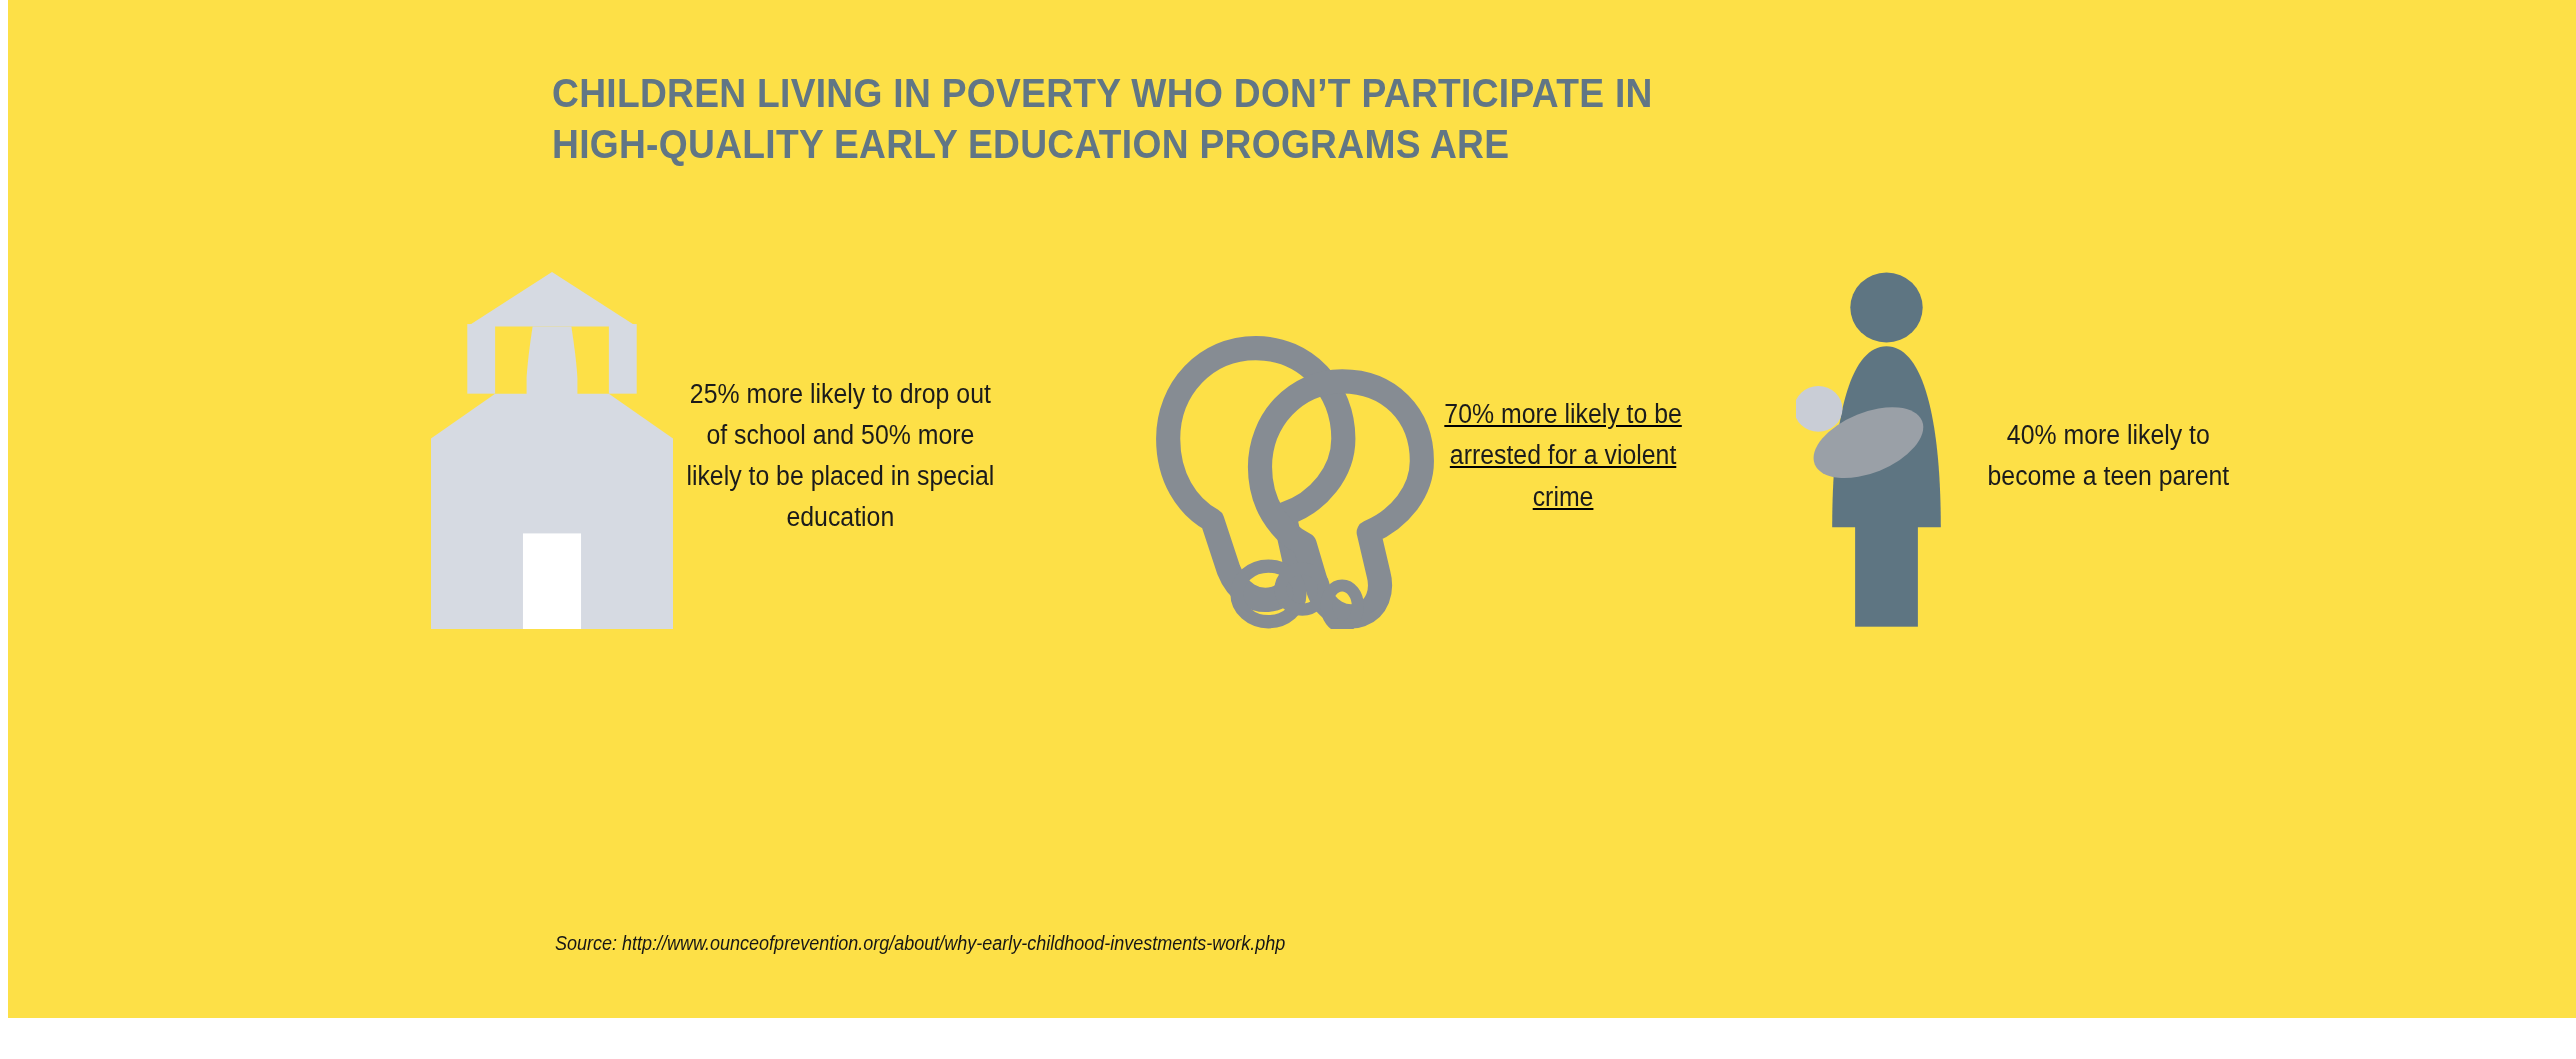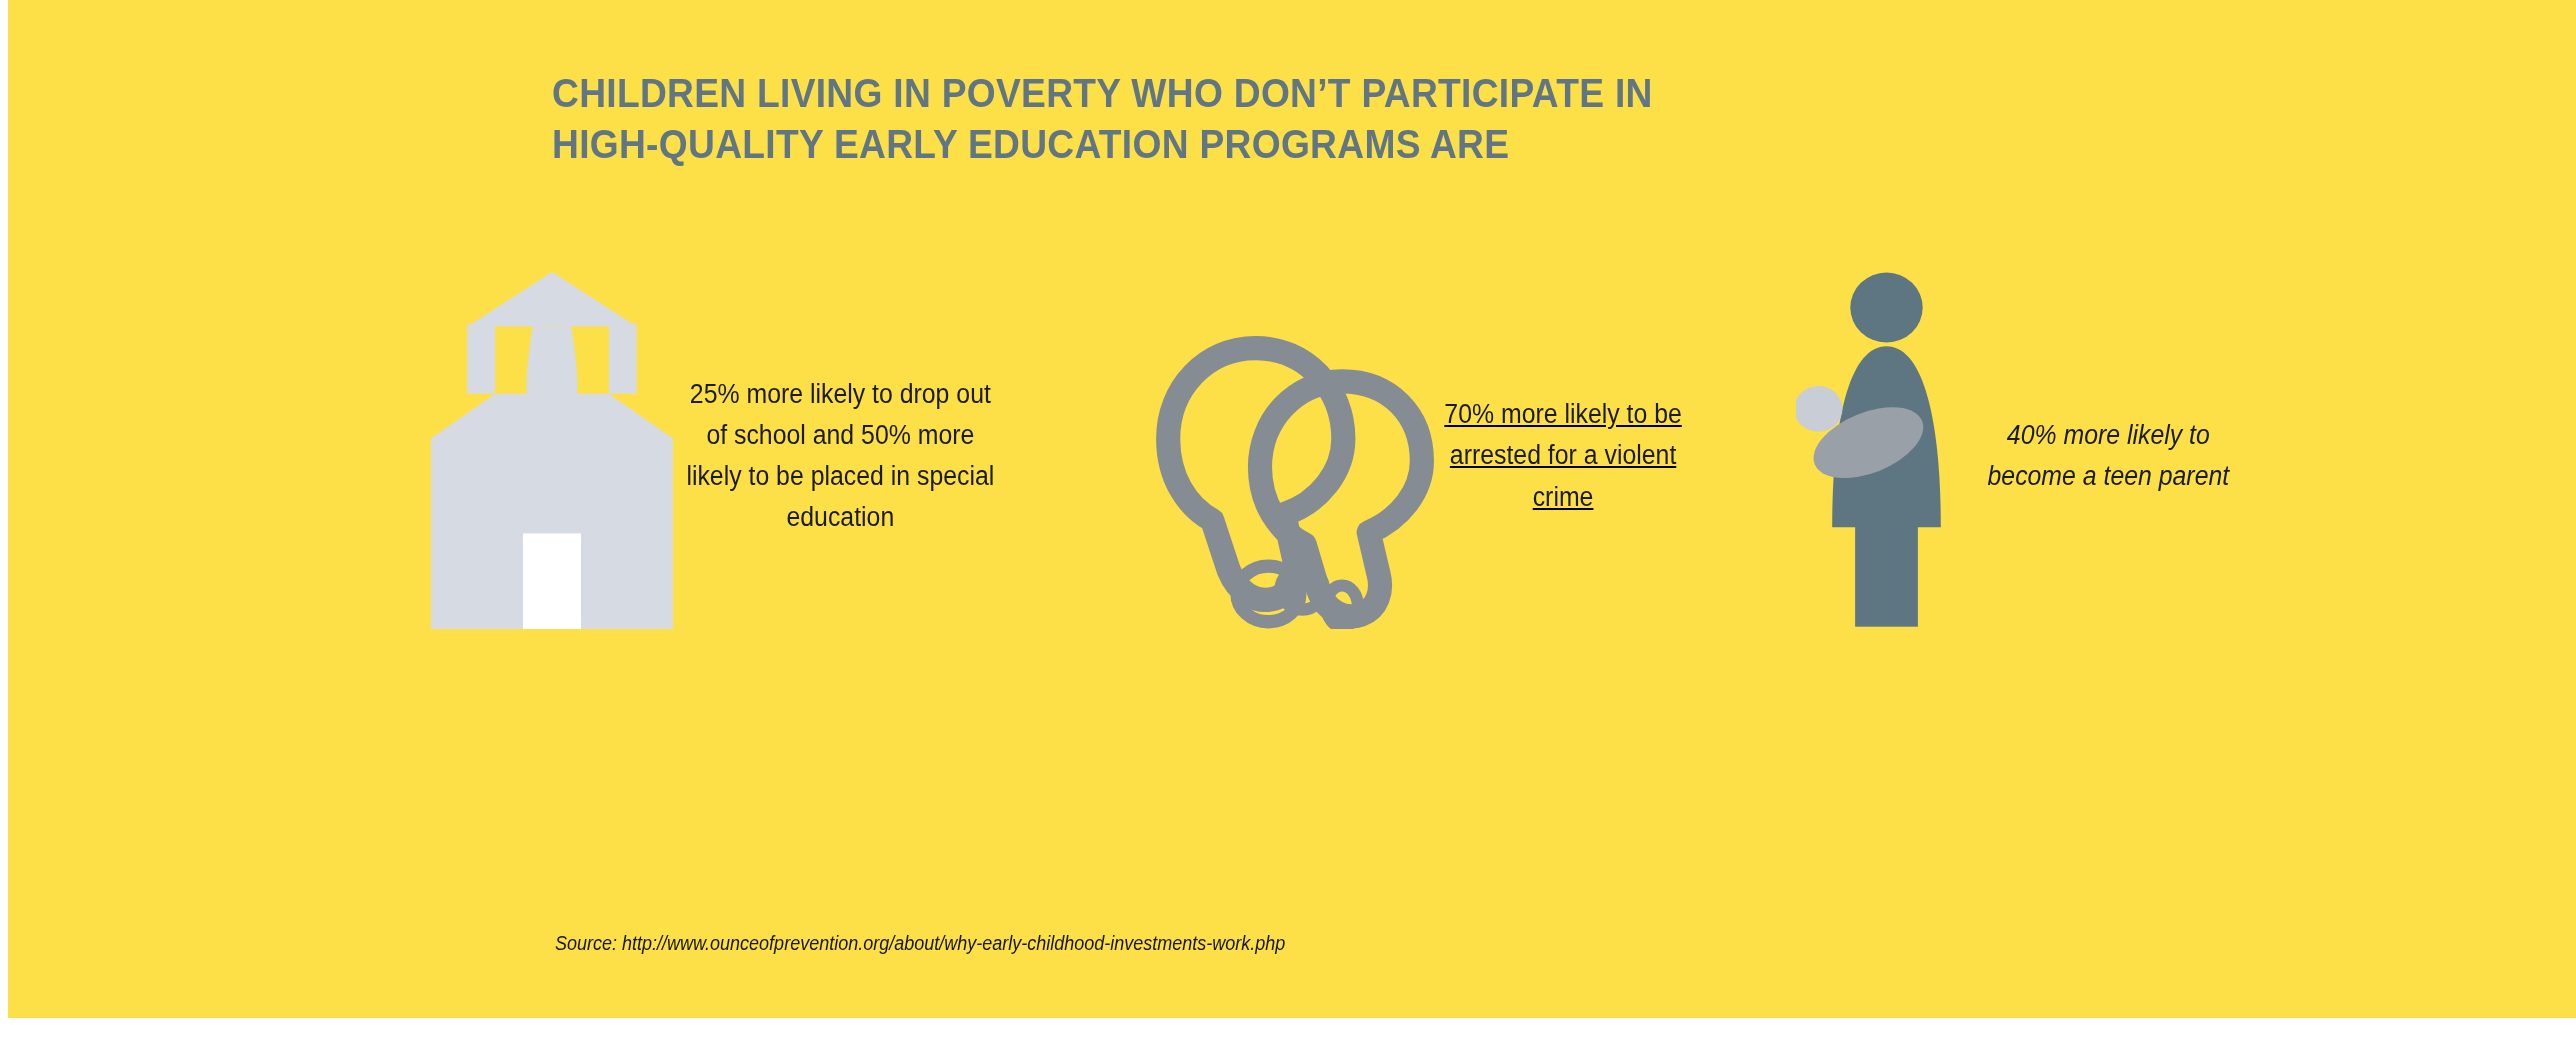--- a/index.html
+++ b/index.html
@@ -57,21 +57,21 @@
   }
   .col {
     position: relative;
     display: flex;
     flex-direction: row;
     align-items: center;
   }
   .col-school   { width: 459px; }
   .col-college  { width: 423px; }
   .col-arrest   { width: 387px; text-decoration: underline; }
-  .col-parent   { width: 387px; font-style: italic; }
+  .col-parent   { width: 387px; }
 
   .icon-wrap {
     height: 375px;
     display: flex;
     align-items: flex-end;
     justify-content: center;
   }
 
   .caption {
     margin-top: 29px;

